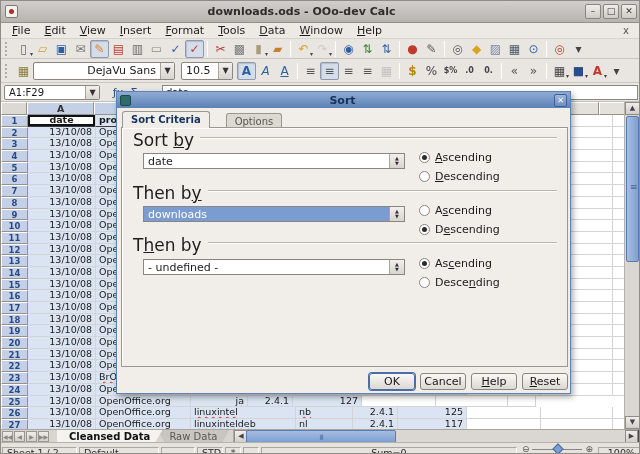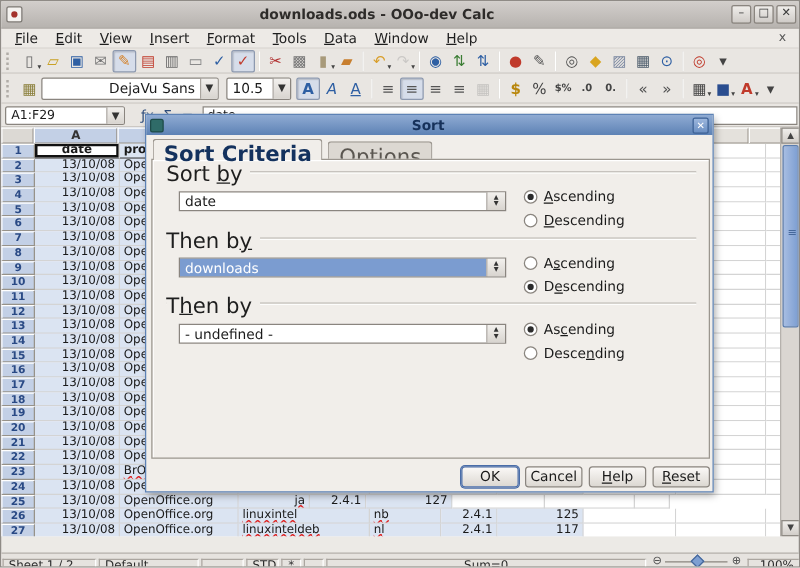--- a/index.html
+++ b/index.html
@@ -85,22 +85,22 @@
 
   
   #dialog { position:absolute; left:115px; top:90px; width:455px; height:303px; background:#f1eeea;
     border:1px solid #5d82b5; box-shadow:2px 3px 6px rgba(0,0,0,.35); z-index:50; }
   .dlg-title { height:16px; background:linear-gradient(#8fabd3,#5d82b5); display:flex; align-items:center; padding:0 3px; }
   .dlg-icon { width:11px; height:11px; background:#2f6b68; border:1px solid #1d4a48; border-radius:2px; }
   .dlg-title-text { flex:1; text-align:center; font-weight:bold; font-size:11px; color:#16315a; }
   .dlg-close { width:13px; height:13px; background:linear-gradient(#9db7dd,#6b8fc2); border:1px solid #3e6296;
     border-radius:2px; color:#fff; font-size:8px; line-height:11px; text-align:center; font-weight:bold; }
   .dlg-tabs { position:absolute; left:5px; top:19px; height:17px; display:flex; align-items:flex-end; }
-  .dtab { padding:2px 8px 2px; font-size:17px; border:1px solid #9b968f; border-bottom:none; border-radius:3px 3px 0 0;
-    background:#dcd8d2; color:#5a5650; margin-right:4px; height:15px; }
+  .dtab { padding:2px 8px 2px; font-size:10px; border:1px solid #9b968f; border-bottom:none; border-radius:3px 3px 0 0;
+    background:#dcd8d2; color:#5a5650; margin-right:16px; height:15px; }
   .dtab.active { background:#f1eeea; font-weight:bold; color:#14325e; height:17px; position:relative; z-index:2; }
   .dlg-frame { position:absolute; left:4px; top:35px; width:447px; height:240px; border:1px solid #9b968f;
     box-shadow:inset 1px 1px 0 #fff; background:#f1eeea; }
   .grp-label { position:absolute; left:16px; font-size:17px; color:#1e1e1e; background:#f1eeea; padding-right:6px; z-index:2; }
   .grp-line { position:absolute; left:16px; width:424px; height:2px; border-top:1px solid #b9b5b0; border-bottom:1px solid #fdfdfc; }
   .dcombo { position:absolute; left:26px; width:262px; height:16px; background:#fff; border:1px solid #8a857f;
     display:flex; align-items:center; }
   .dcombo .val { flex:1; padding:0 4px; font-size:11px; }
   .dcombo.hl .val { background:#7b9cd0; color:#fff; height:100%; line-height:15px; }
   .spin { width:15px; height:100%; background:linear-gradient(#f2f0ed,#d8d4cf); border-left:1px solid #a9a49e;
@@ -775,20 +775,36 @@
         </div>
       </div>
     <div class="dlg-buttons" id="dlg-buttons">
         <span class="dbtn default">OK</span>
         <span class="dbtn">Cancel</span>
         <span class="dbtn"><u>H</u>elp</span>
         <span class="dbtn"><u>R</u>eset</span>
       </div>
   </div>
 
+  <div id="tabbar">
+    <span class="navbtn">◀◀</span>
+    <span class="navbtn">◀</span>
+    <span class="navbtn">▶</span>
+    <span class="navbtn">▶▶</span>
+    <span id="sheettabs" style="display:flex;margin-left:6px">
+        <span class="sheettab active">Cleansed Data</span>
+        <span class="sheettab">Raw Data</span>
+      </span>
+    <div id="hscroll">
+      <div class="hbtn" style="left:0">◀</div>
+      <div id="hthumb"></div>
+      <div class="hbtn" style="right:3px">▶</div>
+      <div id="pane-split"></div>
+    </div>
+  </div>
 
   <div id="statusbar">
     <span class="scell" style="width:75px">Sheet 1 / 2</span>
     <span class="scell" style="width:80px">Default</span>
     <span class="scell" style="width:34px"></span>
     <span class="scell" style="width:26px;text-align:center">STD</span>
     <span class="scell" style="width:16px;text-align:center">*</span>
     <span class="scell" style="width:16px"></span>
     <span class="scell" style="flex:1;text-align:center">Sum=0</span>
     <span class="zoomwrap">

